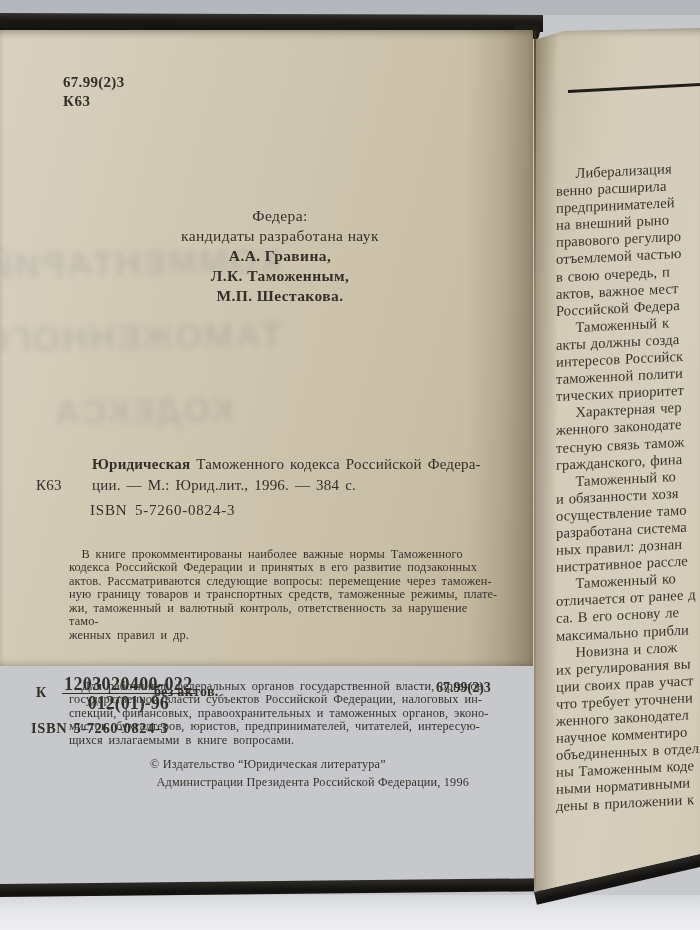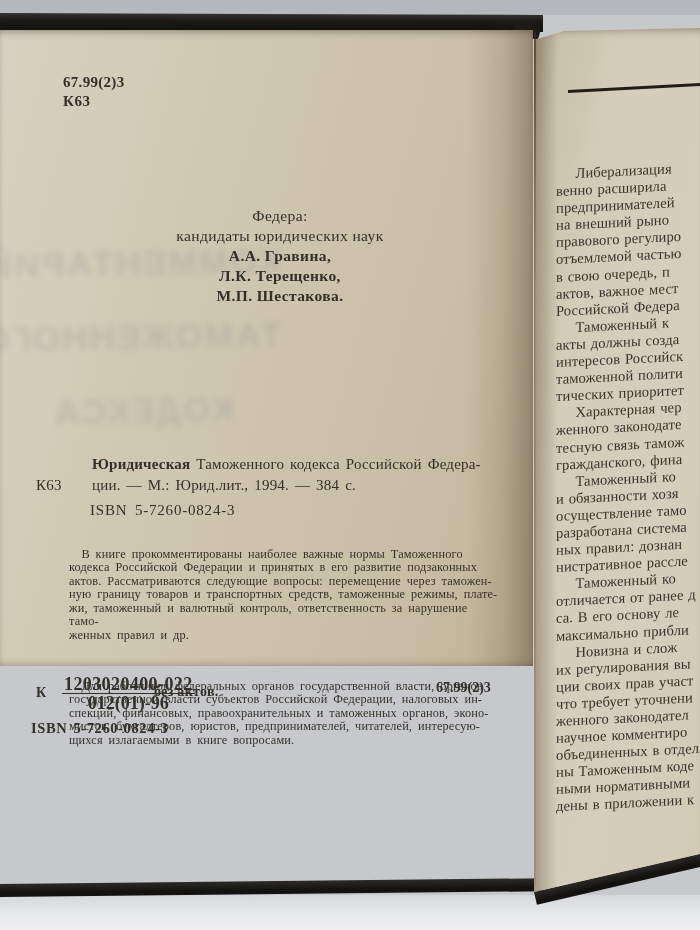--- a/index.html
+++ b/index.html
@@ -96,29 +96,29 @@
 <div class="page-left">
   <div class="ghost">КОММЕНТАРИЙ
 ТАМОЖЕННОГО
 КОДЕКСА</div>
 
   <div class="udc">67.99(2)3</div>
   <div class="classmark">К63</div>
 
   <div class="authors">
     <div>Федера:</div>
-    <div>кандидаты юридических наук</div>
+    <div>кандидаты разработана наук</div>
     <div class="names">А.А. Гравина,
-Л.К. Терещенко,
+Л.К. Таможенным,
 М.П. Шестакова.</div>
   </div>
 
   <div class="biblio">
     <div class="l1"><span class="b">Юридическая</span><span> Таможенного кодекса Российской Федера-</span></div>
-    <div class="l2"><span class="mark">К63</span><span>ции. — М.: Юрид.лит., 1994. — 384 с.</span></div>
+    <div class="l2"><span class="mark">К63</span><span>ции. — М.: Юрид.лит., 1996. — 384 с.</span></div>
   </div>
 
   <div class="isbn-top">ISBN 5-7260-0824-3</div>
 
   <div class="annotation">
     <p> В книге прокомментированы наиболее важные нормы Таможенного
 кодекса Российской Федерации и принятых в его развитие подзаконных
 актов. Рассматриваются следующие вопросы: перемещение через таможен-
 ную границу товаров и транспортных средств, таможенные режимы, плате-
 жи, таможенный и валютный контроль, ответственность за нарушение тамо-
@@ -135,20 +135,22 @@
     <span class="frac">
       <span class="num">1203020400-022</span>
       <span class="den">012(01)-96</span>
     </span>
     <span class="note">без актов.</span>
     <span class="udc-right">67.99(2)3</span>
   </div>
 
   <div class="isbn-bottom">ISBN 5-7260-0824-3</div>
 
+  <div class="copyright">© Издательство “Юридическая литература”
+&nbsp;&nbsp;Администрации Президента Российской Федерации, 1996</div>
 
   <div class="gutter-shade-left"></div>
 </div>
 
 <div class="page-right">
   <div class="gutter-shade-right"></div>
   <div class="rule"></div>
   <div class="rtext"> &nbsp;Либерализация
 венно расширила
 предпринимателей

